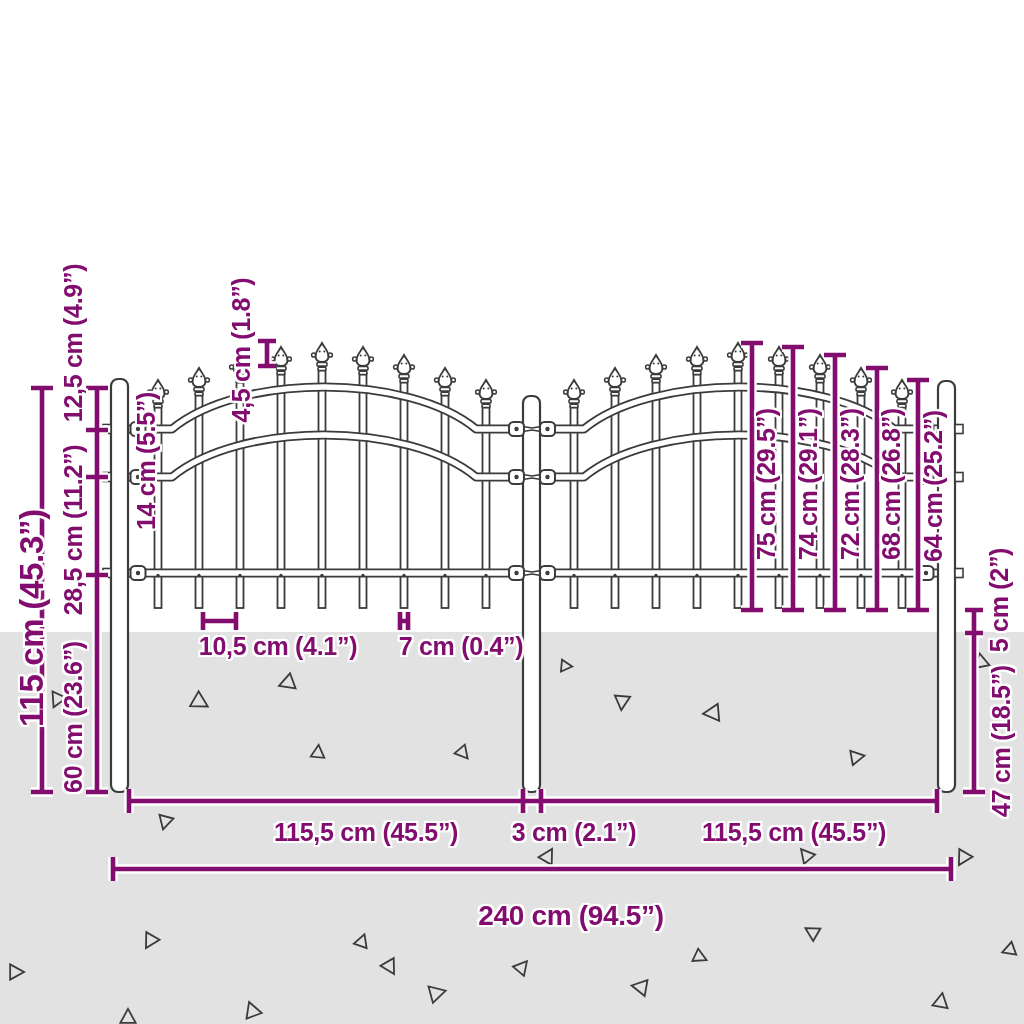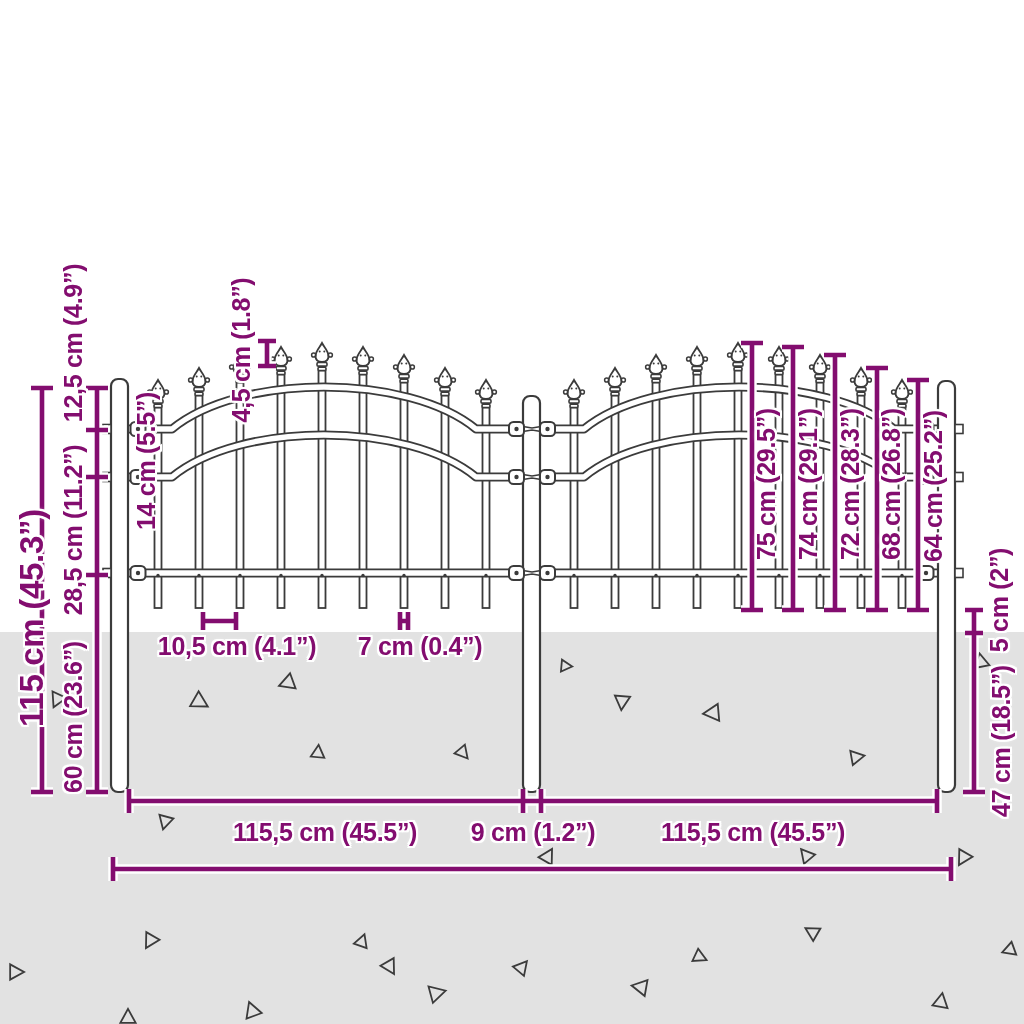--- a/index.html
+++ b/index.html
@@ -4,21 +4,21 @@
 <style>
   html,body{margin:0;padding:0;background:#fff;}
   .stage{position:relative;width:1024px;height:1024px;overflow:hidden;background:#ffffff;
          font-family:"Liberation Sans",sans-serif;}
   .art{position:absolute;left:0;top:0;}
   .lbl{position:absolute;font-weight:bold;font-size:25px;line-height:1;color:#830d6f;
        white-space:nowrap;letter-spacing:-0.3px;
        text-shadow:-2px -2px 0 #fff,2px -2px 0 #fff,-2px 2px 0 #fff,2px 2px 0 #fff,
                    -2px 0 0 #fff,2px 0 0 #fff,0 -2px 0 #fff,0 2px 0 #fff,0 0 5px #fff;}
   .v{transform:translate(-50%,-50%) rotate(-90deg);}
-  .h{transform:translate(-50%,-50%);}
+  .h{transform:translate(-50%,-50%);margin-left:41px;}
   .f33{font-size:33px;}
   .f28{font-size:28px;}
 </style>
 </head>
 <body>
 
 <div class="stage">
 
   <svg class="art" width="1024" height="1024" viewBox="0 0 1024 1024">
     <defs>
@@ -212,15 +212,16 @@
   <div class="lbl v" style="left:766px;top:484px">75 cm (29.5”)</div>
   <div class="lbl v" style="left:808px;top:484px">74 cm (29.1”)</div>
   <div class="lbl v" style="left:850px;top:484px">72 cm (28.3”)</div>
   <div class="lbl v" style="left:891px;top:484px">68 cm (26.8”)</div>
   <div class="lbl v" style="left:933px;top:486px">64 cm (25.2”)</div>
   <div class="lbl v" style="left:999px;top:600px">5 cm (2”)</div>
   <div class="lbl v" style="left:1001px;top:741px">47 cm (18.5”)</div>
   <div class="lbl h" style="left:237px;top:646px">10,5 cm (4.1”)</div>
   <div class="lbl h" style="left:420px;top:646px">7 cm (0.4”)</div>
   <div class="lbl h" style="left:325px;top:832px">115,5 cm (45.5”)</div>
-  <div class="lbl h" style="left:533px;top:832px">9 cm (1.2”)</div>
+  <div class="lbl h" style="left:533px;top:832px">3 cm (2.1”)</div>
   <div class="lbl h" style="left:753px;top:832px">115,5 cm (45.5”)</div>
+  <div class="lbl h f28" style="left:530px;top:916px">240 cm (94.5”)</div>
 </div>
 
 </body></html>

